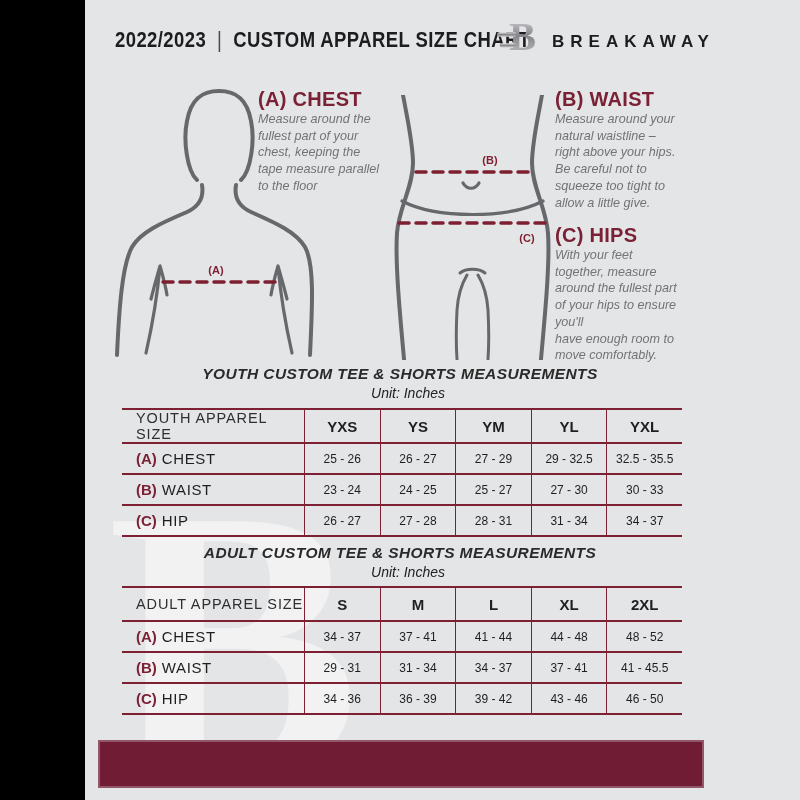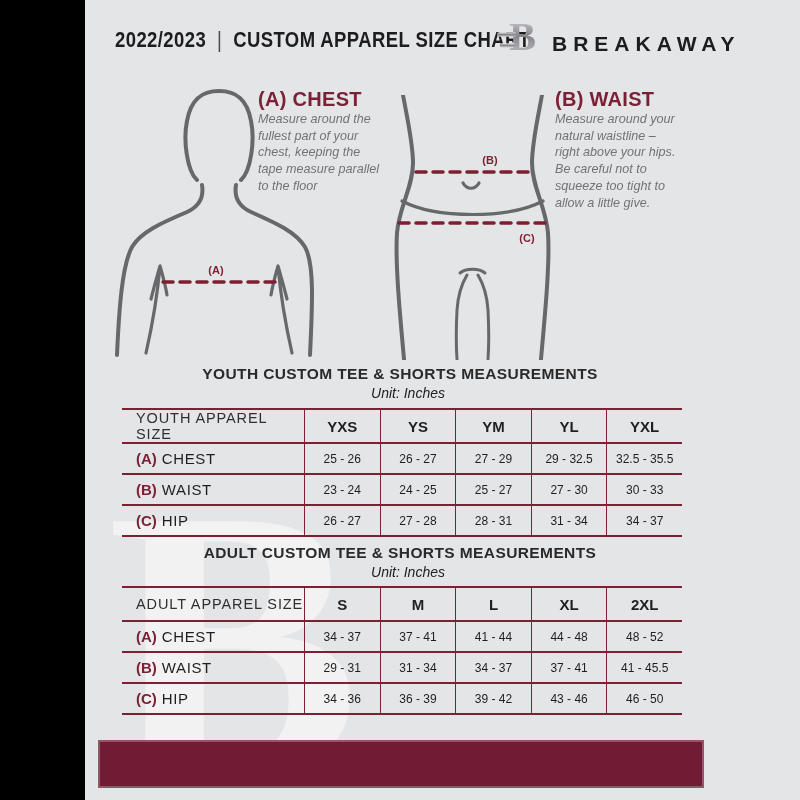--- a/index.html
+++ b/index.html
@@ -8,38 +8,38 @@
   .stage { position:relative; width:800px; height:800px; background:#000; }
   .page  { position:absolute; left:85px; top:0; width:736px; height:800px;
            background:#e4e5e7; overflow:hidden; }
 
   
   .header-title { position:absolute; left:30px; top:27px; white-space:nowrap;
                   font-size:22px; font-weight:bold; color:#1d1d1f; letter-spacing:.5px;
                   transform:scaleX(.84); transform-origin:0 50%; }
   .header-title .sep { font-weight:300; color:#4a4a4c; padding:0 13px; }
   .logo { position:absolute; left:412px; top:14px; width:46px; height:42px; }
-  .brand { position:absolute; left:467px; top:32px; font-size:21px; font-weight:bold;
+  .brand { position:absolute; left:467px; top:32px; font-size:17px; font-weight:bold;
            letter-spacing:6px; color:#1d1d1f; white-space:nowrap; }
 
   
   .fig { position:absolute; }
   .fig path, .fig line { fill:none; stroke-linecap:round; stroke-linejoin:round; }
   .body-line { stroke:#67686b; stroke-width:4; }
   .dash-line { stroke:#7e1f31; stroke-width:3.5; stroke-dasharray:10 7; }
   .fig text  { fill:#7e1f31; font-weight:bold; font-size:11px;
                font-family:"Liberation Sans", sans-serif; }
   .guide-block { position:absolute; width:152px; }
   .guide-heading { font-size:20px; font-weight:bold; color:#7b2136; letter-spacing:.3px; }
   .guide-body { font-size:12.6px; font-style:italic; color:#737373;
                 line-height:1.33; white-space:pre-line; }
 
   
   .tbl-title { position:absolute; left:0; width:630px; text-align:center;
-               font-size:15.5px; font-weight:bold; letter-spacing:.4px; color:#2a2a2a; }
+               font-size:15.5px; font-weight:bold; letter-spacing:.4px; color:#2a2a2a;font-style:italic; }
   .tbl-unit  { position:absolute; left:0; width:630px; text-align:center;
                font-size:14px; font-style:italic; color:#222;margin-left:8px; }
   .size-table { position:absolute; left:37px; width:560px; display:grid;
                 grid-template-columns:182px repeat(5, 1fr);
                 grid-template-rows:34px 31px 31px 31px;
                 border-bottom:2px solid #7d2034; background:transparent; }
   .size-table > div { display:flex; align-items:center; border-top:2px solid #7d2034; }
   .cell-c { justify-content:center;text-align:right; }
   .hl { font-size:14.5px; letter-spacing:.9px; color:#2f2f31; padding-left:14px; }
   .hs { font-size:15px; font-weight:bold; color:#1f1f1f; }
@@ -116,20 +116,30 @@
     <div class="guide-block" style="left:470px; top:88px;">
       <div class="guide-heading">(B) WAIST</div>
       <div class="guide-body">Measure around your
 natural waistline –
 right above your hips.
 Be careful not to
 squeeze too tight to
 allow a little give.</div>
     </div>
 
+    <div class="guide-block" style="left:470px; top:224px;">
+      <div class="guide-heading">(C) HIPS</div>
+      <div class="guide-body">With your feet
+together, measure
+around the fullest part
+of your hips to ensure
+you'll
+have enough room to
+move comfortably.</div>
+    </div>
 
     <div class="watermark">B</div>
 
     <div class="tbl-title" style="top:365px;">YOUTH CUSTOM TEE &amp; SHORTS MEASUREMENTS</div>
     <div class="tbl-unit" style="top:385px;">Unit: Inches</div>
     <div class="size-table" style="top:408px;">
       <div class="hl">YOUTH APPAREL SIZE</div>
       <div class="hs cell-c">YXS</div>
       <div class="hs cell-c">YS</div>
       <div class="hs cell-c">YM</div>

